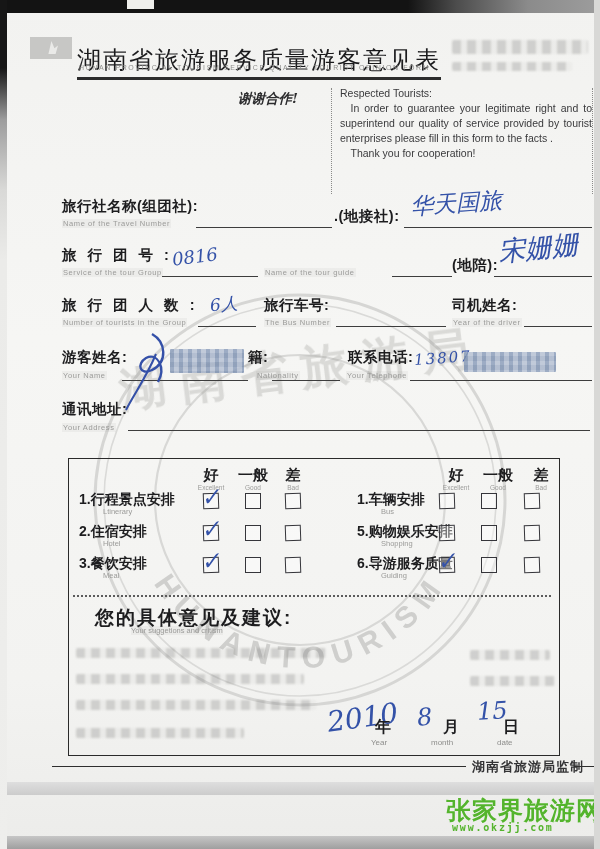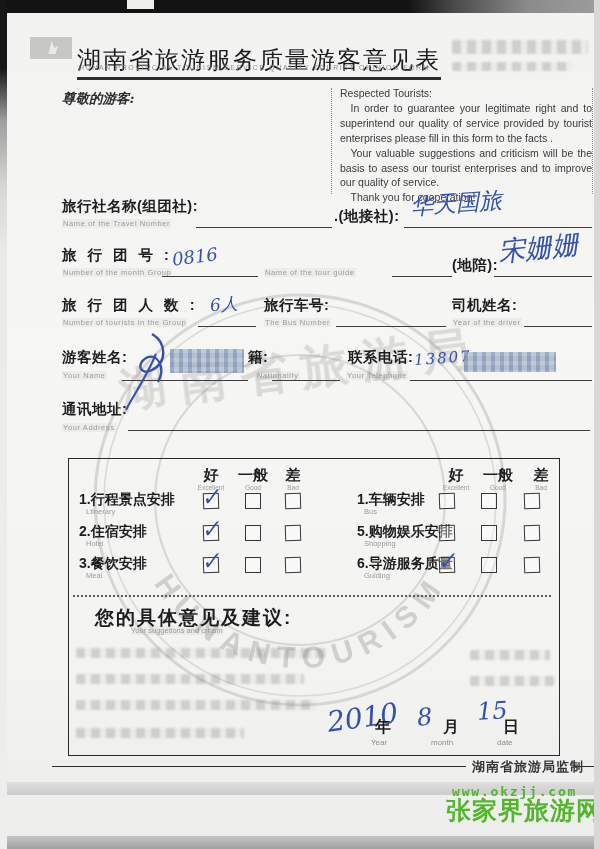--- a/index.html
+++ b/index.html
@@ -35,36 +35,36 @@
   .en-tiny{position:absolute;z-index:2;font-size:7.5px;color:#9b9b99;letter-spacing:.6px;white-space:nowrap;background:rgba(0,0,0,0.035);padding:0 1px;}
   .uline{position:absolute;z-index:2;border-bottom:1.3px solid #3d3d3d;}
   .hand{position:absolute;z-index:3;font-family:"DejaVu Serif",serif;font-style:italic;color:#3452a8;white-space:nowrap;}
   .mosaic{position:absolute;z-index:3;background-image:linear-gradient(90deg,rgba(116,138,172,.6) 0 50%,rgba(173,186,206,.55) 50% 100%),linear-gradient(rgba(196,205,220,.6) 0 50%,rgba(140,156,184,.55) 50% 100%);background-size:9px 9px,9px 9px;filter:blur(.5px);border-radius:1px;}
   
   .rbox{position:absolute;left:68px;top:458px;width:490px;height:296px;border:1.6px solid #2a2a2a;z-index:2;}
   .rhead-zh{position:absolute;width:44px;text-align:center;font-size:15px;font-weight:bold;color:#1d1d1f;top:7px;}
   .rhead-en{position:absolute;width:44px;text-align:center;font-size:6.5px;color:#9b9b99;top:25px;}
   .r-item{position:absolute;height:30px;}
   .r-zh{position:absolute;left:0;top:0;font-size:14px;font-weight:bold;color:#1d1d1f;white-space:nowrap;}
-  .r-en{position:absolute;left:7px;top:16px;font-size:7.5px;color:#9b9b99;white-space:nowrap;text-align:right;}
+  .r-en{position:absolute;left:24px;top:16px;font-size:7.5px;color:#9b9b99;white-space:nowrap;text-align:right;}
   .cbx{position:absolute;top:2px;width:14px;height:14px;border:1.6px solid #35353a;background:rgba(255,255,255,.4);}
   .cbx:nth-of-type(odd){transform:rotate(-2deg);}
   .cbx.checked::after{content:"✓";position:absolute;left:-3px;top:-10px;font-size:23px;color:#3452a8;font-family:"DejaVu Serif",serif;font-style:italic;transform:rotate(-6deg);}
   .dotsep{position:absolute;left:4px;top:136px;width:478px;border-top:2px dotted #5c5c5c;}
   .sug-zh{position:absolute;left:26px;top:146px;font-size:19px;font-weight:bold;letter-spacing:2px;color:#1d1d1f;white-space:nowrap;}
   .sug-en{position:absolute;left:62px;top:167px;font-size:7.5px;color:#9b9b99;background:rgba(0,0,0,0.035);}
   .d-zh{position:absolute;font-size:16px;font-weight:bold;color:#1d1d1f;}
   .d-en{position:absolute;font-size:8px;color:#8e8e8c;}
   .d-hand{position:absolute;font-family:"DejaVu Serif",serif;font-style:italic;color:#3452a8;}
   
   .f-line{position:absolute;top:766px;border-top:1.6px solid #2e2e2e;z-index:2;}
   .issuer{position:absolute;left:472px;top:758px;font-size:13px;font-weight:bold;color:#333335;letter-spacing:1px;z-index:2;white-space:nowrap;}
   .band1{position:absolute;left:0;top:782px;width:600px;height:13px;background:linear-gradient(180deg,#dedede,#cccccc);z-index:2;}
   .site-name{position:absolute;left:446px;top:794px;font-size:25px;font-weight:bold;letter-spacing:1px;z-index:5;text-shadow:0 0 1px #fff;white-space:nowrap;}
-  .site-url{position:absolute;left:452px;top:784px;font-size:13px;font-weight:bold;letter-spacing:1.8px;font-family:"DejaVu Sans Mono",monospace;z-index:5;white-space:nowrap;}
+  .site-url{position:absolute;left:452px;top:822px;font-size:10px;font-weight:bold;letter-spacing:1.8px;font-family:"DejaVu Sans Mono",monospace;z-index:5;white-space:nowrap;}
   .band2{position:absolute;left:0;top:836px;width:600px;height:13px;background:linear-gradient(180deg,#c6c6c6,#9f9f9f);z-index:4;}
   .sig{position:absolute;z-index:3;}
 </style>
 </head>
 <body>
 
 <div class="scan">
 
   <div class="edge-top"></div>
   <div class="edge-top-notch"></div>
@@ -89,40 +89,39 @@
   <div class="bleed" style="left:76px;top:700px;width:240px;height:10px;"></div>
   <div class="bleed" style="left:76px;top:728px;width:168px;height:10px;"></div>
   <div class="bleed" style="left:470px;top:650px;width:80px;height:10px;"></div>
   <div class="bleed" style="left:470px;top:676px;width:85px;height:10px;"></div>
 
   <div class="logo-sq"></div>
   <h1 class="title" style="margin:0;">湖南省旅游服务质量游客意见表</h1>
   <div class="subtitle">HUNAN PROVINCIAL TOURISM SERVICE QUALITY TOURIST OPINION FORM</div>
 
   <div class="intro-zh">
-    <div class="salut">尊敬的游客:</div>
+    <div class="thanks">谢谢合作!</div>
   </div>
   <div class="vdot" style="left:331px;"></div>
   <div class="vdot" style="left:592px;"></div>
   <div class="intro-en">
     <p class="salut">Respected Tourists:</p>
     <p>In order to guarantee your legitimate right and to superintend our quality of service provided by tourist enterprises please fill in this form to the facts .</p>
-    <p>Your valuable suggestions and criticism will be the basis to asess our tourist enterprises and to improve our quality of service.</p>
     <p>Thank you for cooperation!</p>
   </div>
 
   <span class="zh-label" style="left:62px;top:197px;">旅行社名称(组团社):</span>
   <span class="en-tiny" style="left:62px;top:219px;">Name of the Travel Number</span>
   <div class="uline" style="left:196px;top:213px;width:136px;height:14px;"></div>
   <span class="zh-label" style="left:334px;top:207px;">.(地接社):</span>
   <span class="hand" style="left:410px;top:188px;font-size:23px;transform:rotate(-4deg);">华天国旅</span>
   <div class="uline" style="left:404px;top:213px;width:188px;height:14px;"></div>
 
   <span class="zh-label sp" style="left:62px;top:246px;">旅 行 团 号 :</span>
-  <span class="en-tiny" style="left:62px;top:268px;">Number of the month Group</span>
+  <span class="en-tiny" style="left:62px;top:268px;">Service of the tour Group</span>
   <span class="hand" style="left:172px;top:246px;font-size:18px;transform:rotate(-7deg);">0816</span>
   <div class="uline" style="left:162px;top:262px;width:96px;height:14px;"></div>
   <span class="en-tiny" style="left:264px;top:268px;">Name of the tour guide</span>
   <div class="uline" style="left:392px;top:262px;width:60px;height:14px;"></div>
   <span class="zh-label" style="left:452px;top:256px;">(地陪):</span>
   <span class="hand" style="left:498px;top:230px;font-size:27px;transform:rotate(-6deg);">宋姗姗</span>
   <div class="uline" style="left:494px;top:262px;width:98px;height:14px;"></div>
 
   <span class="zh-label sp" style="left:62px;top:296px;">旅 行 团 人 数 :</span>
   <span class="en-tiny" style="left:62px;top:318px;">Number of tourists in the Group</span>

